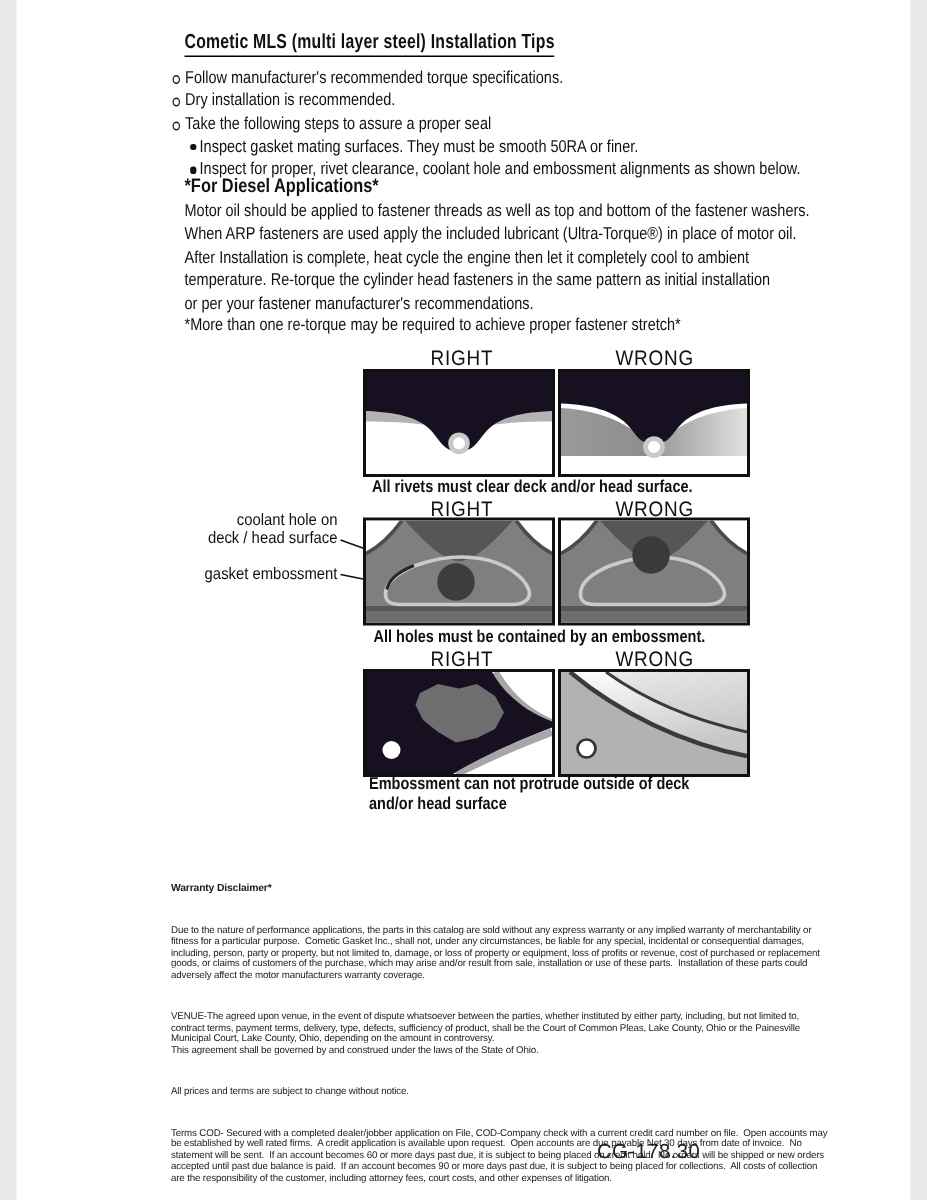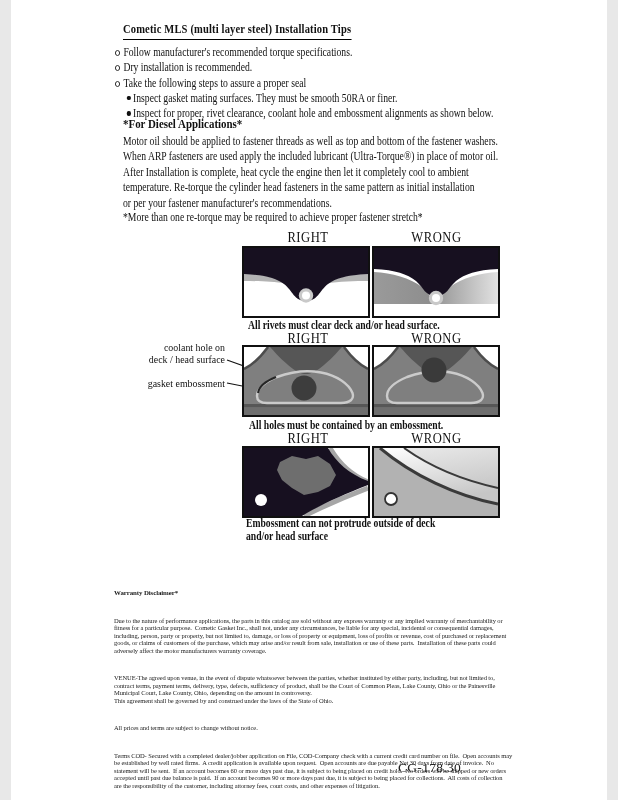--- a/index.html
+++ b/index.html
@@ -1,18 +1,18 @@
 <!DOCTYPE html>
 <html><head>
 <meta charset="utf-8">
 <style>
   html,body{margin:0;padding:0;background:#e8e8e8;}
   .page{
     position:relative;width:596px;height:800px;background:#ffffff;
-    font-family:Liberation Serif, serif;color:#111;
+    font-family:Liberation Sans, sans-serif;color:#111;
     overflow:hidden;margin:0 auto;
   }
   .abs{position:absolute;}
   .cx{transform:scaleX(.84);transform-origin:0 0;}
   .cx78{transform:scaleX(.78);transform-origin:0 0;}
   .cxc{transform:scaleX(.9);}
   .cxr{transform:scaleX(.9);transform-origin:100% 0;}
   .title{
     font-size:13.5px;font-weight:bold;letter-spacing:.2px;
     border-bottom:1.6px solid #000;padding-bottom:2px;white-space:nowrap;

